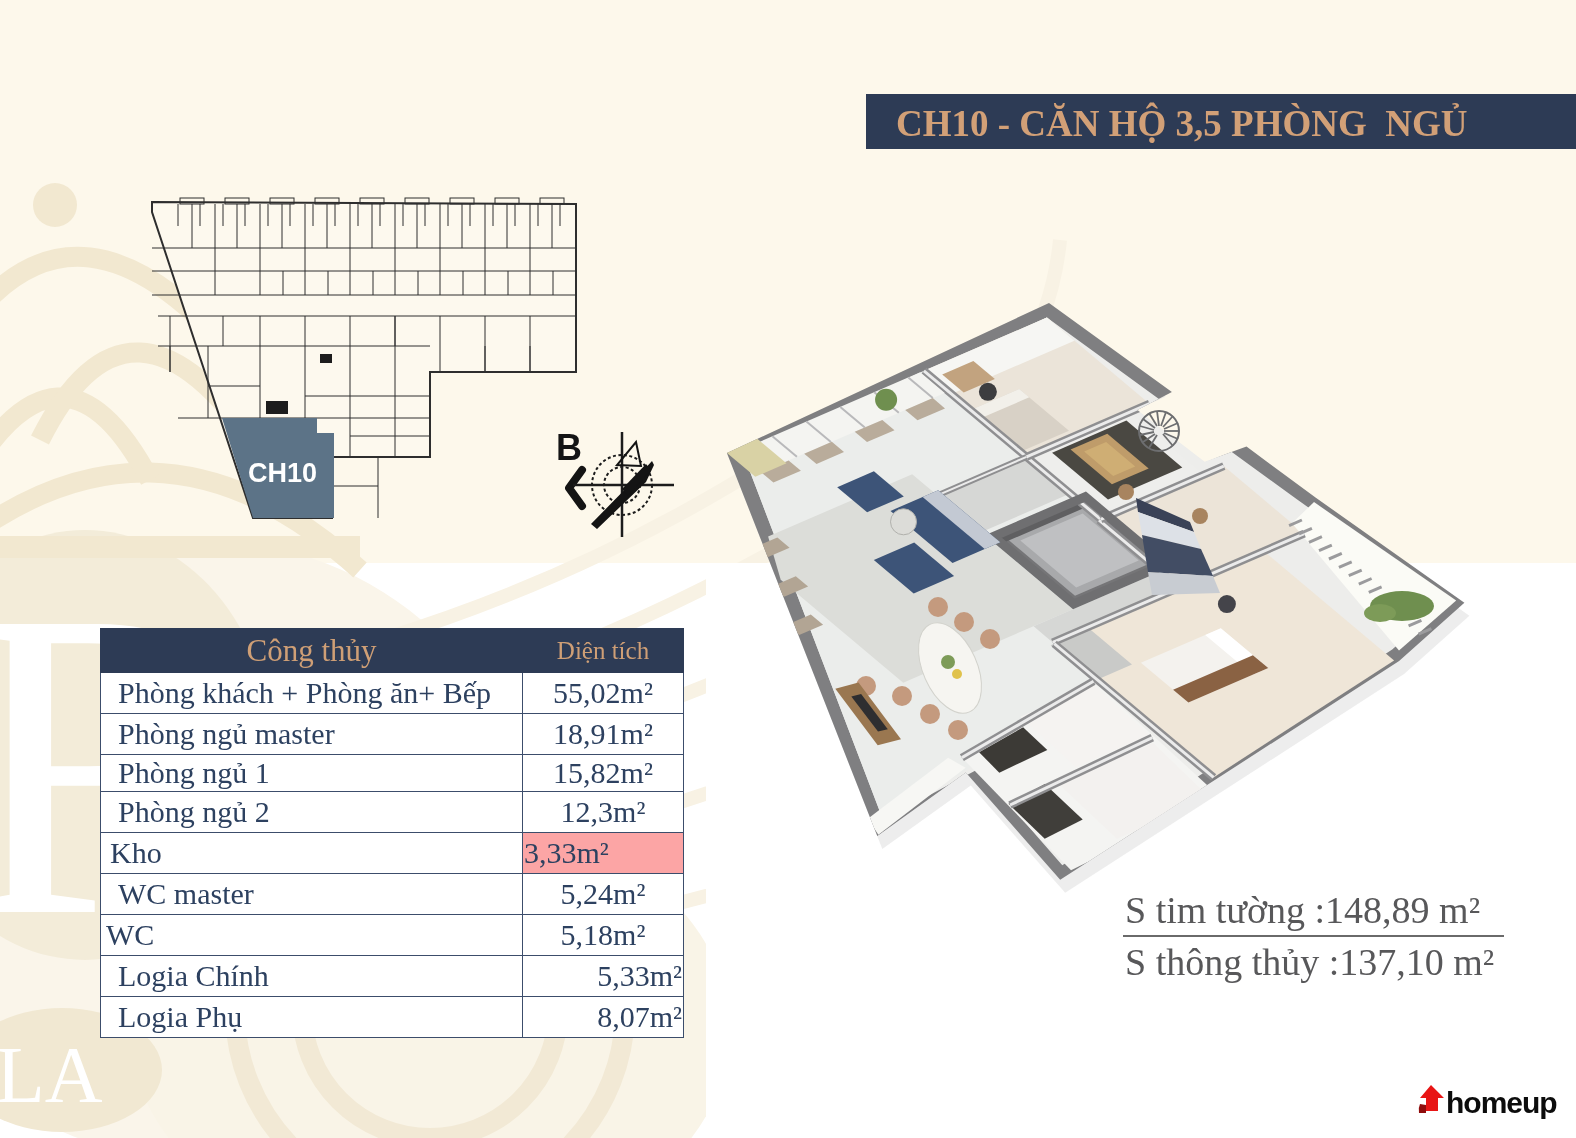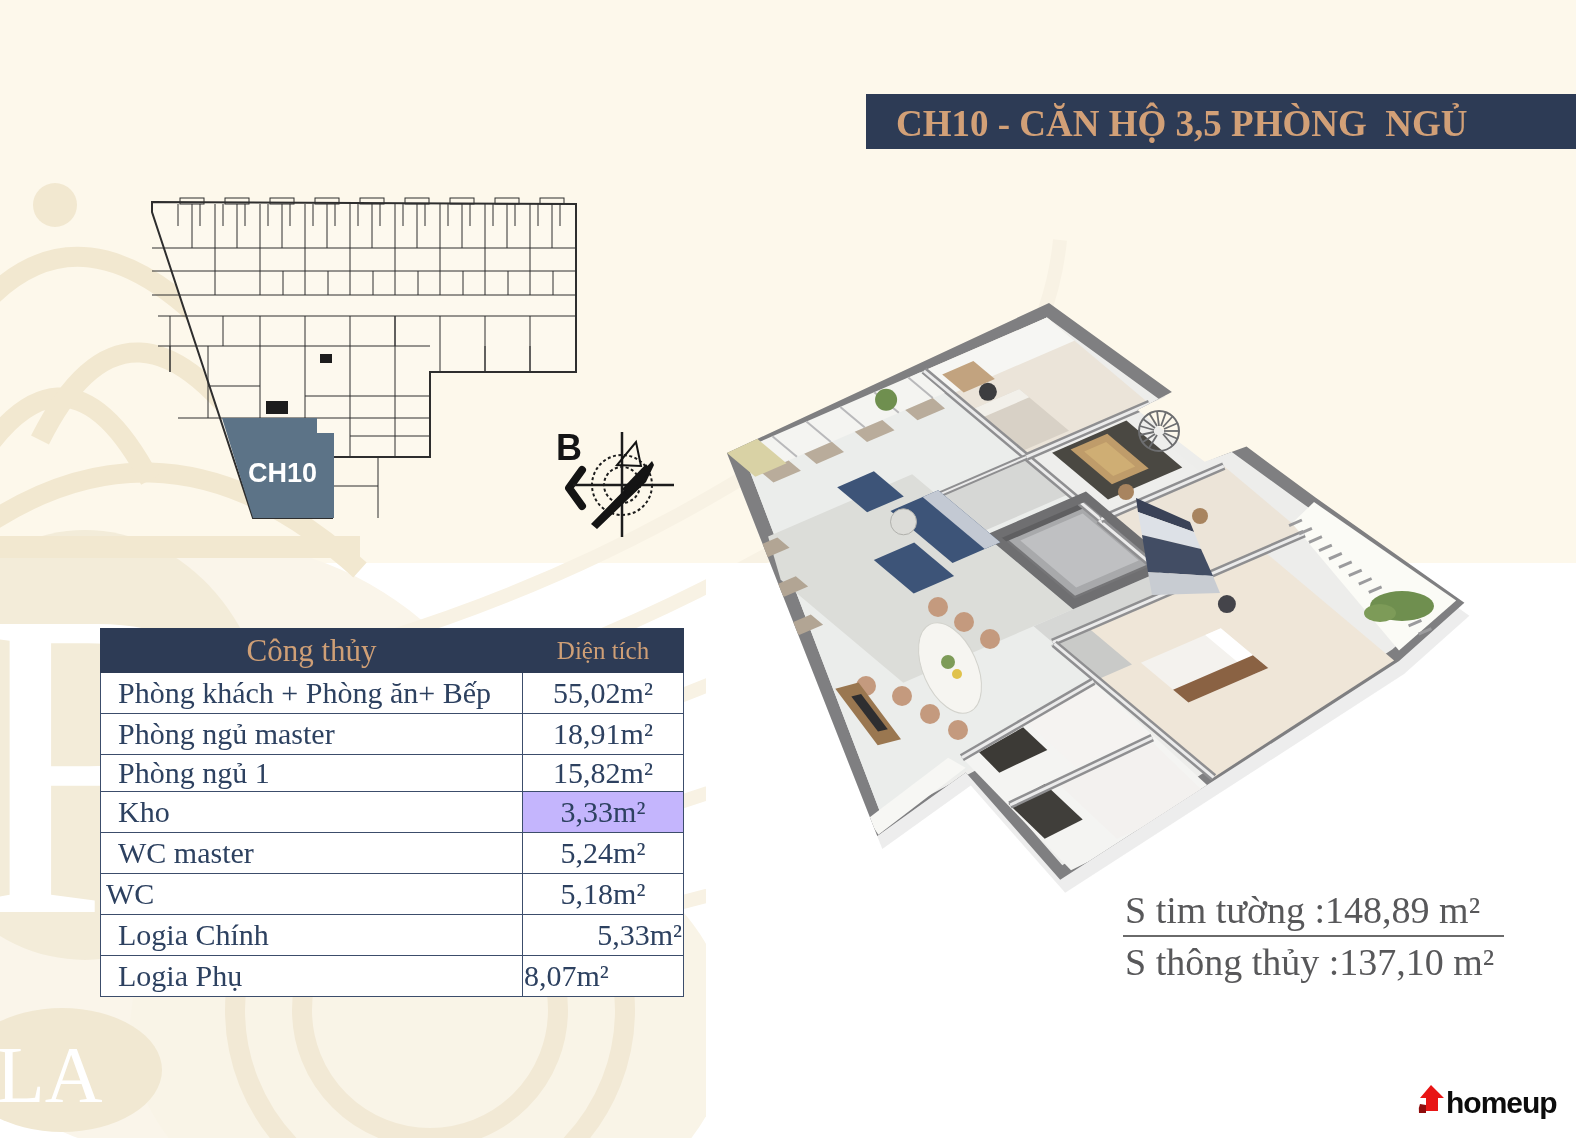--- a/index.html
+++ b/index.html
@@ -396,38 +396,42 @@
         </tr>
   <tr style="height:41px">
           <td style="border:1px solid #3c4d6b;padding-left:17px;background:#fff">Phòng ngủ master</td>
           <td style="border:1px solid #3c4d6b;text-align:center;background:#fff">18,91m²</td>
         </tr>
   <tr style="height:31px">
           <td style="border:1px solid #3c4d6b;padding-left:17px;background:#fff">Phòng ngủ 1</td>
           <td style="border:1px solid #3c4d6b;text-align:center;background:#fff">15,82m²</td>
         </tr>
   <tr style="height:41px">
-          <td style="border:1px solid #3c4d6b;padding-left:17px;background:#fff">Kho</td>
-          <td style="border:1px solid #3c4d6b;text-align:center;background:#c4b5fd">3,33m²</td>
+          <td style="border:1px solid #3c4d6b;padding-left:17px;background:#fff">Phòng ngủ 2</td>
+          <td style="border:1px solid #3c4d6b;text-align:center;background:#fff">12,3m²</td>
+        </tr>
+  <tr style="height:41px">
+          <td style="border:1px solid #3c4d6b;padding-left:9px;background:#fff">Kho</td>
+          <td style="border:1px solid #3c4d6b;background:#fca5a5">3,33m²</td>
         </tr>
   <tr style="height:41px">
           <td style="border:1px solid #3c4d6b;padding-left:17px;background:#fff">WC master</td>
           <td style="border:1px solid #3c4d6b;text-align:center;background:#fff">5,24m²</td>
         </tr>
   <tr style="height:41px">
           <td style="border:1px solid #3c4d6b;padding-left:5px;background:#fff">WC</td>
           <td style="border:1px solid #3c4d6b;text-align:center;background:#fff">5,18m²</td>
         </tr>
   <tr style="height:41px">
           <td style="border:1px solid #3c4d6b;padding-left:17px;background:#fff">Logia Chính</td>
           <td style="border:1px solid #3c4d6b;text-align:right;background:#fff">5,33m²</td>
         </tr>
   <tr style="height:41px">
           <td style="border:1px solid #3c4d6b;padding-left:17px;background:#fff">Logia Phụ</td>
-          <td style="border:1px solid #3c4d6b;text-align:left;background:#fff">8,07m²</td>
+          <td style="border:1px solid #3c4d6b;text-align:right;background:#fff">8,07m²</td>
         </tr>
 </tbody>
     </table>
 
 <div class="abs" style="left:1123px;top:888px;font-family:'Liberation Serif',serif;font-size:38px;color:#58585a">
   <div style="padding:0 10px 3px 2px">S tim tường :148,89 m²</div>
   <div style="border-top:2px solid #6a6a6a;padding:3px 10px 0 2px">S thông thủy :137,10 m²</div>
 </div>
 
 <div class="abs" style="left:1418px;top:1082px;width:158px;height:40px">

